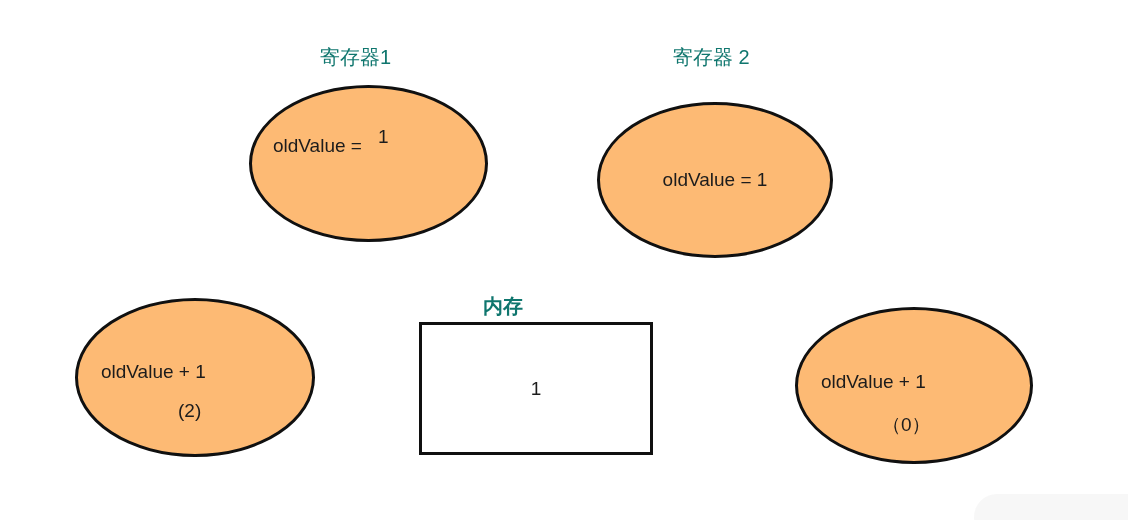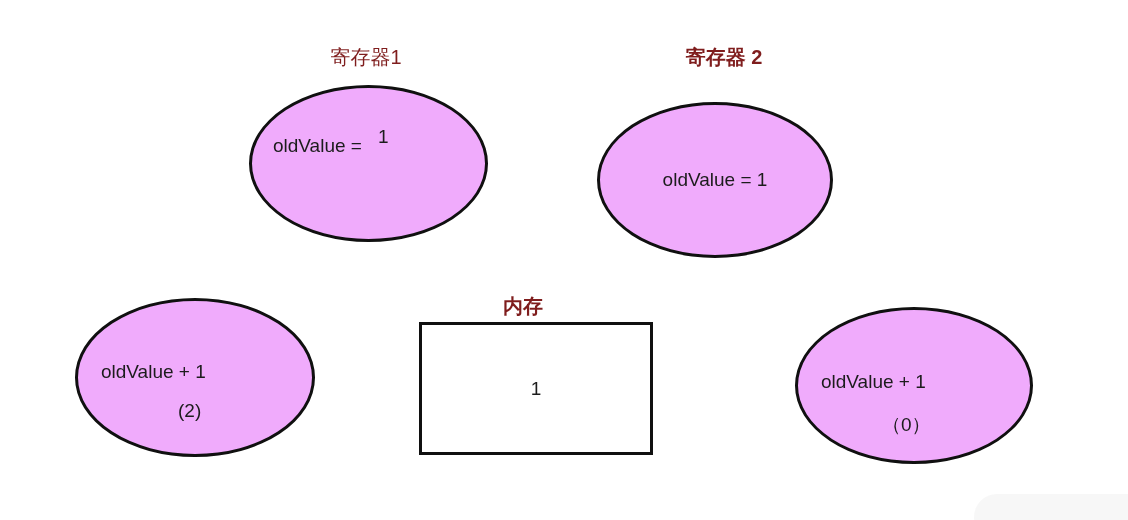--- a/index.html
+++ b/index.html
@@ -13,51 +13,50 @@
     height: 520px;
     background: #ffffff;
     overflow: hidden;
     font-family: "Liberation Sans", sans-serif;
     color: #1c1c1c;
   }
   .node-title {
     position: absolute;
     font-size: 20px;
     line-height: 22px;
-    text-align: center;
-    color: #7f1d1d;
+    color: #0f766e;
     white-space: nowrap;
   }
   .ellipse {
     position: absolute;
     box-sizing: border-box;
     border: 3px solid #101010;
     border-radius: 50%;
-    background: #f0abfc;
+    background: #fdba74;
   }
   .rect {
     position: absolute;
     box-sizing: border-box;
     border: 3px solid #101010;
     background: #ffffff;
   }
   .node-text {
     position: absolute;
     font-size: 19px;
     line-height: 22px;
     white-space: nowrap;
     color: #1c1c1c;
   }
   
   .t-reg1   { left: 320px; top: 46px;  width: 92px; }
   .e-reg1   { left: 249px; top: 85px;  width: 239px; height: 157px; }
   .reg1-val { left: 21px;  top: 47px; }
   .reg1-val .raised { position: relative; top: -9px; margin-left: 16px; }
   
-  .t-reg2   { left: 673px; top: 46px;  width: 102px; font-weight: bold; }
+  .t-reg2   { left: 673px; top: 46px;  width: 102px; }
   .e-reg2   { left: 597px; top: 102px; width: 236px; height: 156px;
               display: flex; align-items: center; justify-content: center; }
   
   .t-mem    { left: 483px; top: 295px; width: 80px; font-weight: bold; }
   .r-mem    { left: 419px; top: 322px; width: 234px; height: 133px;
               display: flex; align-items: center; justify-content: center; }
   .mem-val  { position: static; }
   
   .e-resL   { left: 75px;  top: 298px; width: 240px; height: 159px; }
   .resL-l1  { left: 23px;  top: 60px; }

